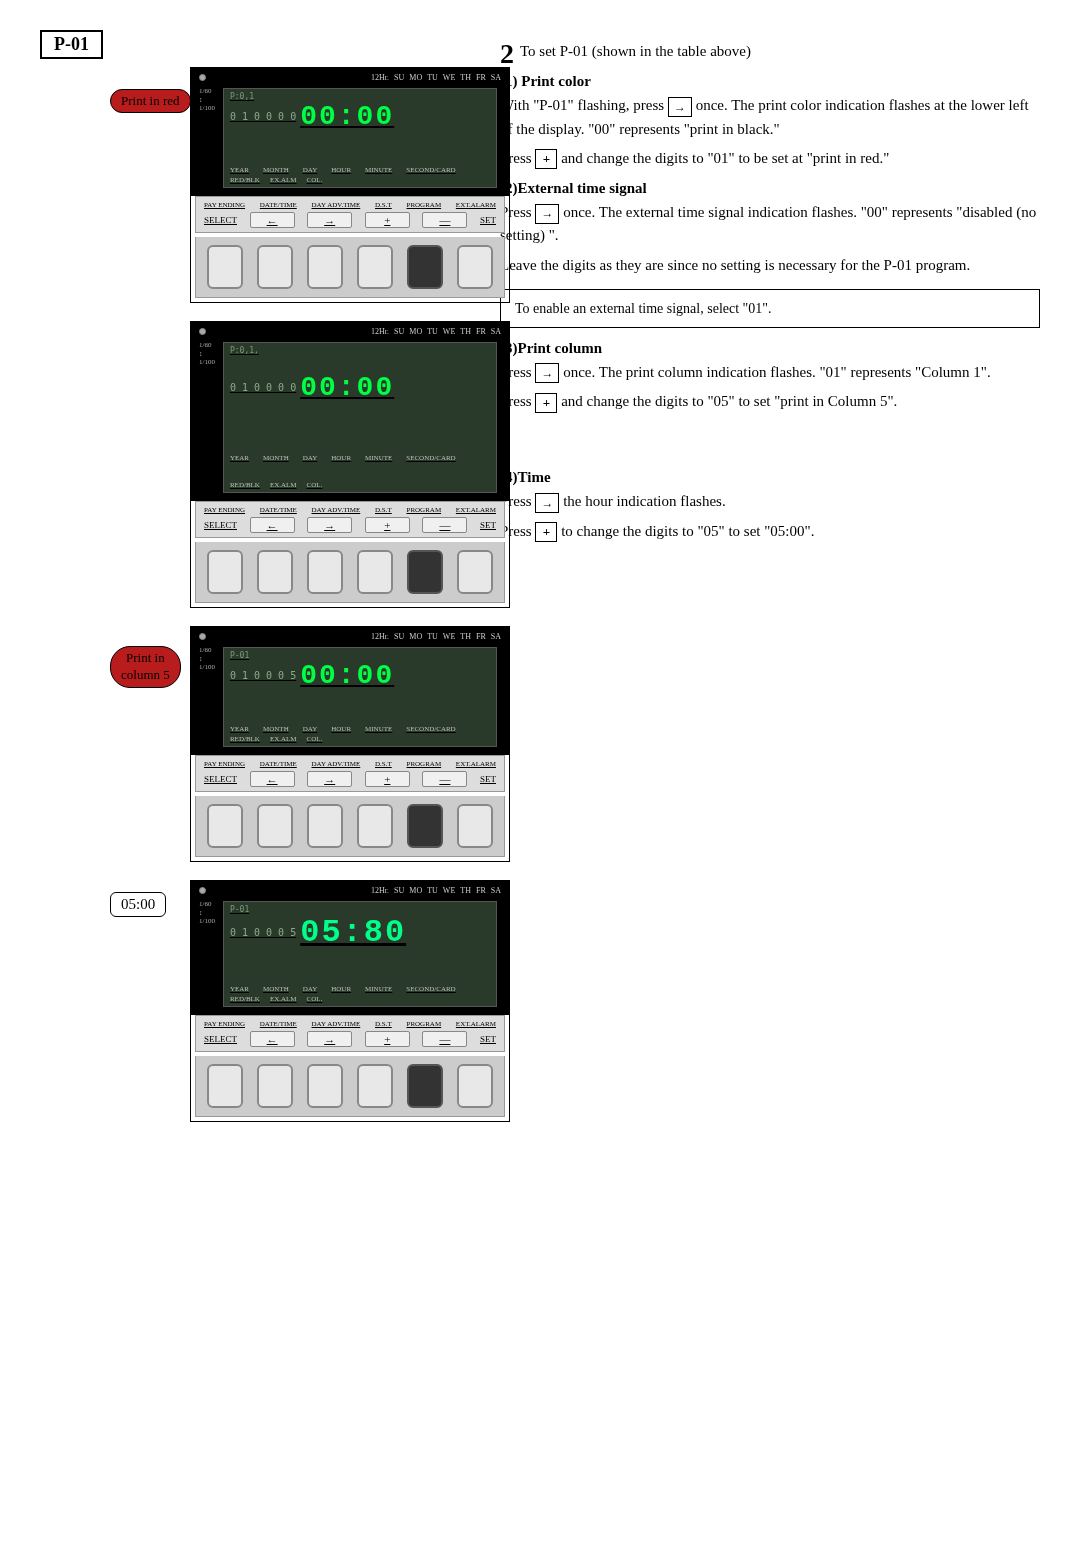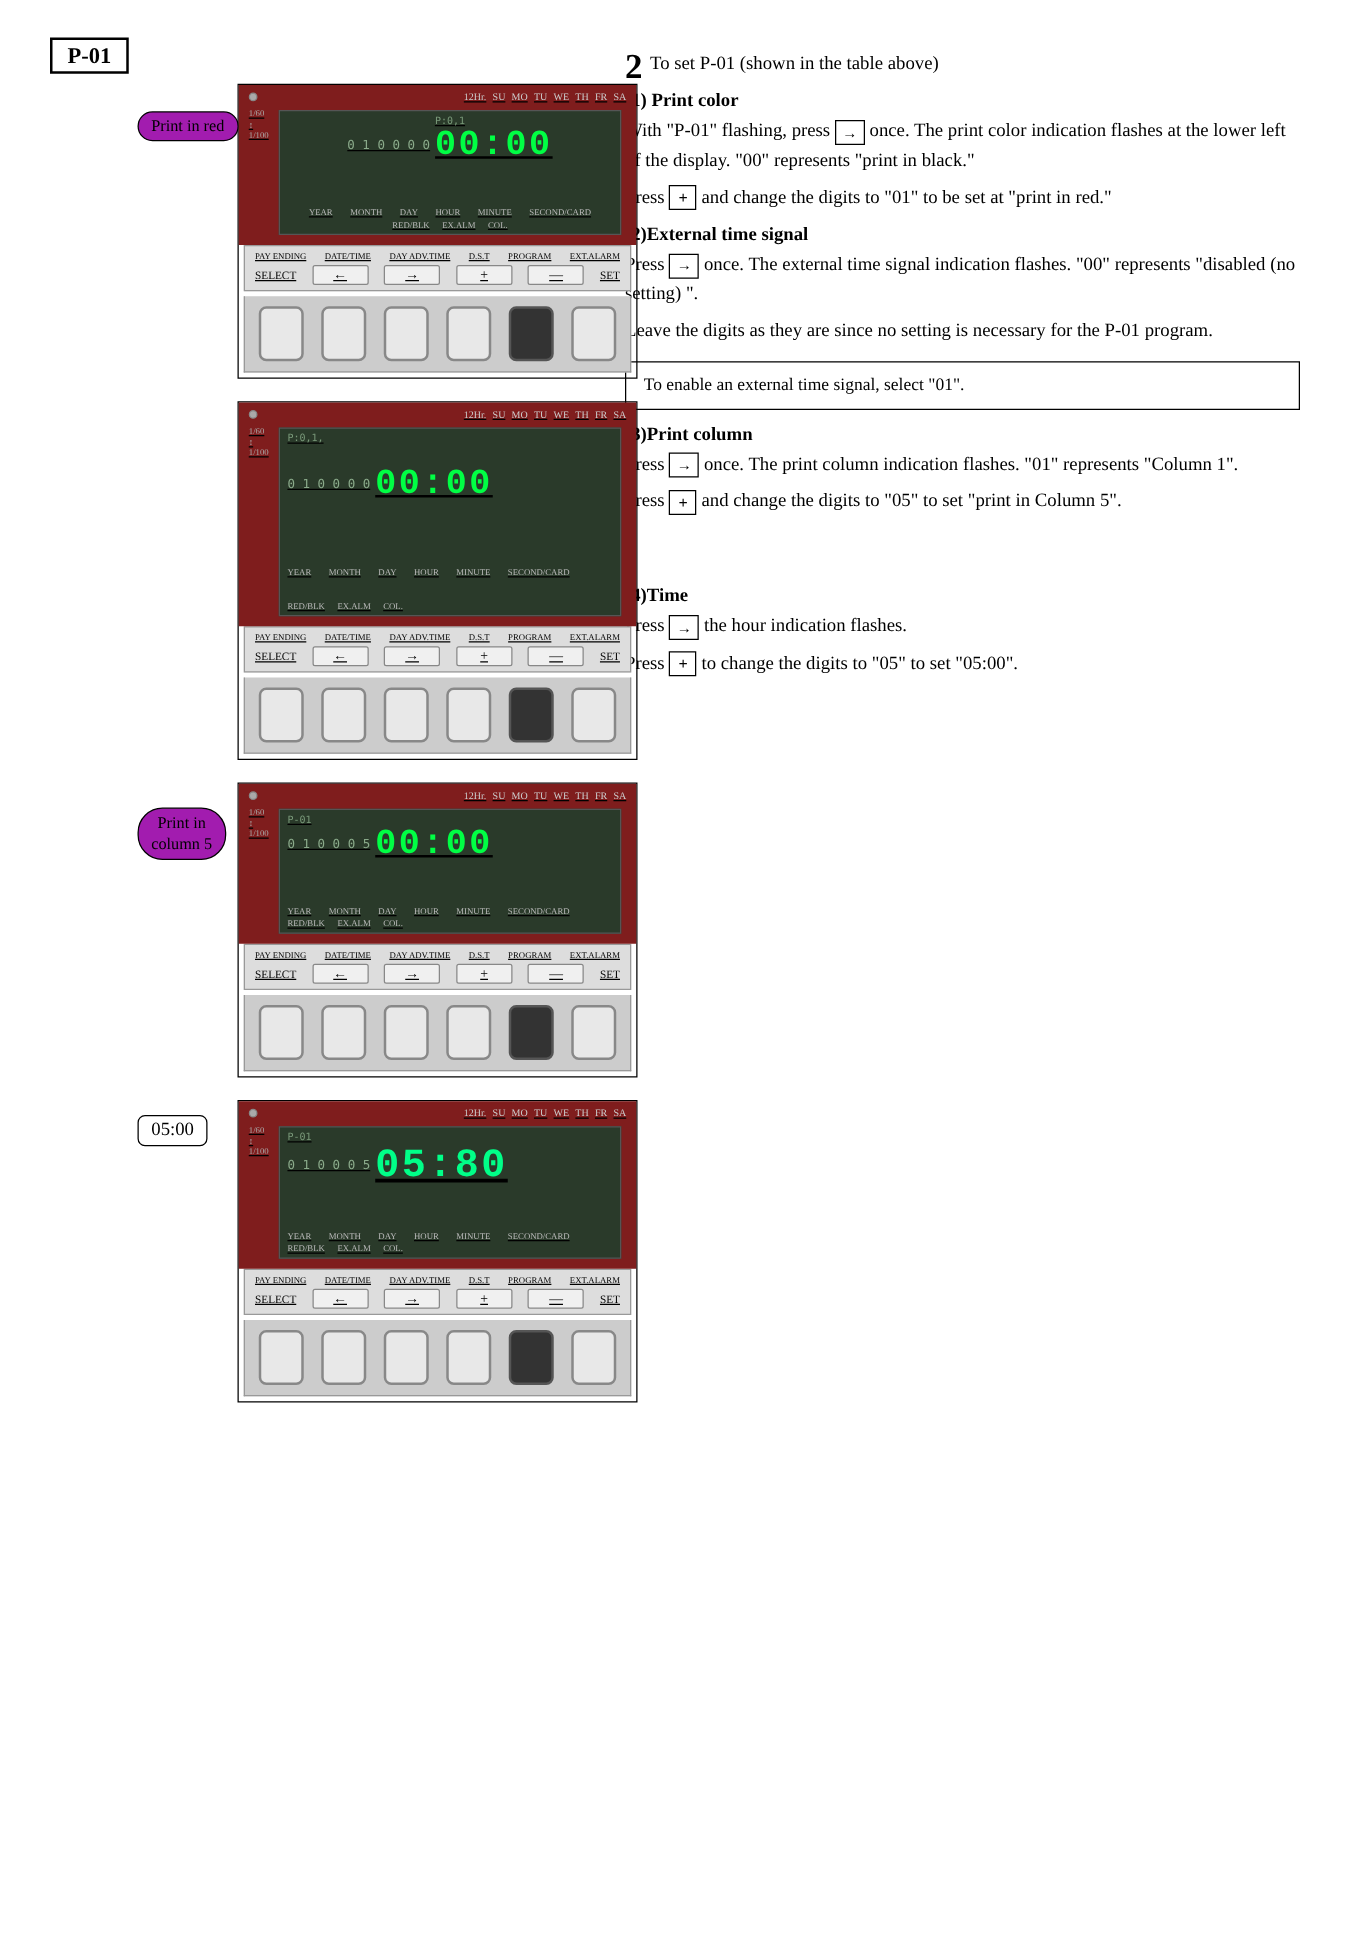--- a/index.html
+++ b/index.html
@@ -41,30 +41,30 @@
       margin-bottom: 18px;
     }
     .callout-label {
       position: absolute;
       left: -10px;
       top: 18px;
       border: 1.5px solid #000;
       border-radius: 20px;
       padding: 3px 10px;
       font-size: 13px;
-      background: #a21caf;
+      background: #b91c1c;
       white-space: nowrap;
     }
     .device-wrapper {
       margin-left: 70px;
       border: 1.5px solid #000;
       width: 320px;
     }
     .device-top {
-      background: #7f1d1d;
+      background: #000000;
       padding: 5px 8px;
       position: relative;
     }
     .device-top-row1 {
       display: flex;
       align-items: center;
       gap: 6px;
       margin-bottom: 3px;
     }
     .dot-indicator {
@@ -255,21 +255,21 @@
                 <span>FR</span>
                 <span>SA</span>
             </div>
           </div>
           <div style="display:flex; gap:4px; align-items:flex-start;">
             <div style="display:flex;flex-direction:column; font-size:7px; color:#aaa; margin-top:2px;">
               <span>1/60</span>
               <span style="margin-top:1px;">↕</span>
               <span>1/100</span>
             </div>
-            <div class="display-area" style="flex:1;align-items:center;">
+            <div class="display-area" style="flex:1;">
               <div class="display-small-row">
                 <span>P:0,1</span>
               </div>
               <div class="display-main-row">
                 <span style="font-size:10px;color:#8aaa8a;font-family:monospace;">0 1 0 0 0 0</span>
                 <span class="display-digits-large">00:00</span>
               </div>
               <div class="bottom-labels-row">
                 <span>YEAR</span>
                   <span>MONTH</span>

